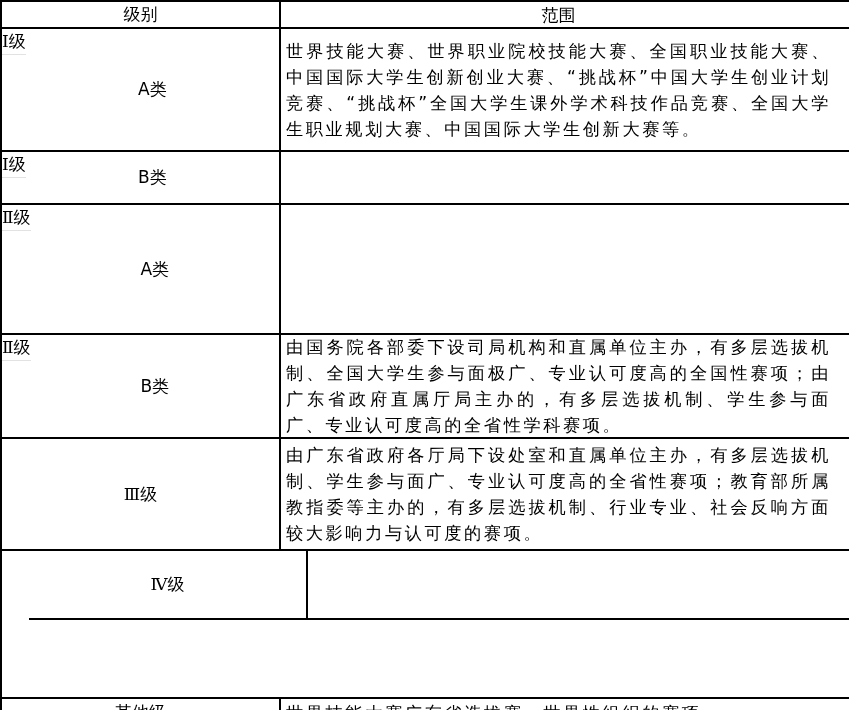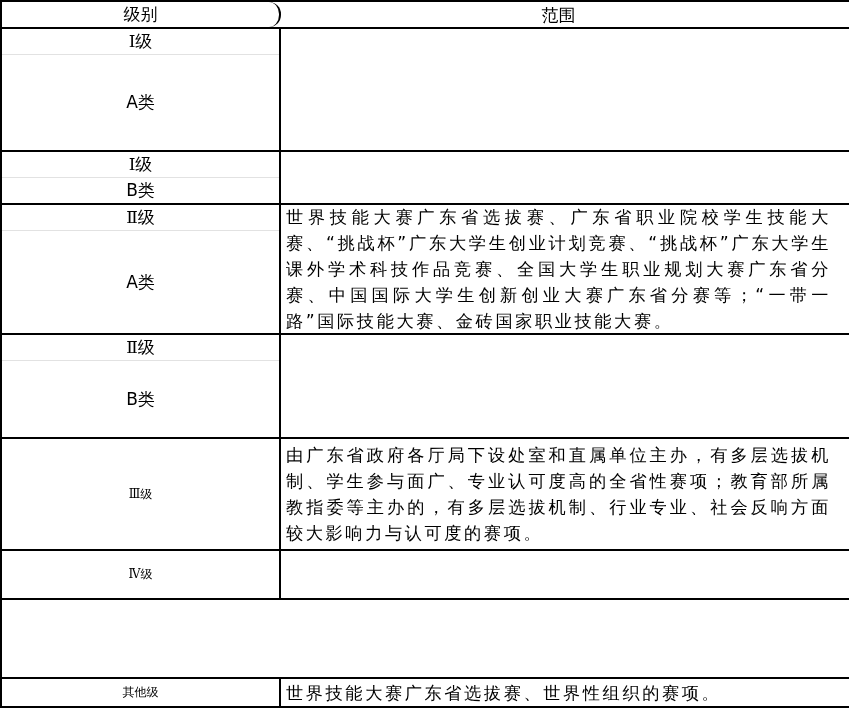--- a/index.html
+++ b/index.html
@@ -1,75 +1,76 @@
 <!DOCTYPE html>
 <html><head>
 <meta charset="utf-8">
 <style>
   html, body { margin:0; padding:0; background:#ffffff; }
   body { width:849px; height:710px; overflow:hidden; font-family:"DejaVu Sans","Liberation Sans",sans-serif; color:#000; }
   .tbl { position:absolute; left:0; top:0; width:847px; border:2px solid #000; border-collapse:collapse; }
   .row { display:flex; border-bottom:2px solid #000; box-sizing:border-box; }
   .row:last-child { border-bottom:none; }
-  .c1 { width:279px; border-right:2px solid #000; box-sizing:border-box; display:flex; flex-direction:column; }
+  .c1 { width:279px; border-right:2px solid #000; box-sizing:border-box; display:flex; }
   .c2 { flex:1; box-sizing:border-box; padding:0 18px 0 5px; font-size:17.2px; line-height:26px; letter-spacing:2.6px; text-align:justify; display:flex; align-items:center; }
   .hdr .c1, .hdr .c2 { font-size:17px; justify-content:center; align-items:center; text-align:center; letter-spacing:0; }
-  .hdr .c1 { flex-direction:row;border-radius:12px; }
+  .hdr .c1 { flex-direction:row; }
   .sub { display:flex; align-items:center; justify-content:center; font-size:17px; box-sizing:border-box; }
   .sub.top { border-bottom:1px solid #e2e2e2; }
   .grow { flex:1; }
-  .single { flex:1; display:flex; align-items:center; justify-content:center; font-size:12px; font-family:"DejaVu Serif","Liberation Serif",serif; }
+  .single { flex:1; display:flex; align-items:center; justify-content:center; font-size:17px; font-family:"DejaVu Serif","Liberation Serif",serif; }
   .lvl { font-family:"DejaVu Serif","Liberation Serif",serif; }
 </style>
 </head>
 <body>
 
 <div class="tbl">
   <div class="row hdr" style="height:27px;">
     <div class="c1">级别</div>
     <div class="c2">范围</div>
   </div>
 
   <div class="row" style="height:123px;">
     <div class="c1">
       <div class="sub top lvl" style="height:26px;">Ⅰ级</div>
       <div class="sub grow">A类</div>
     </div>
+    <div class="c2">世界技能大赛、世界职业院校技能大赛、全国职业技能大赛、中国国际大学生创新创业大赛、“挑战杯”中国大学生创业计划竞赛、“挑战杯”全国大学生课外学术科技作品竞赛、全国大学生职业规划大赛、中国国际大学生创新大赛等。</div>
   </div>
 
   <div class="row" style="height:53px;">
     <div class="c1">
       <div class="sub top lvl" style="height:26px;">Ⅰ级</div>
       <div class="sub grow">B类</div>
     </div>
   </div>
 
   <div class="row" style="height:130px;">
     <div class="c1">
       <div class="sub top lvl" style="height:26px;">Ⅱ级</div>
       <div class="sub grow">A类</div>
     </div>
-    <div class="c2">世界技能大赛广东省选拔赛、广东省职业院校学生技能大赛、“挑战杯”广东大学生创业计划竞赛、“挑战杯”广东大学生课外学术科技作品竞赛、全国大学生职业规划大赛广东省分赛、中国国际大学生创新创业大赛广东省分赛等；“一带一路”国际技能大赛、金砖国家职业技能大赛。</div>
   </div>
 
   <div class="row" style="height:104px;">
     <div class="c1">
       <div class="sub top lvl" style="height:26px;">Ⅱ级</div>
       <div class="sub grow">B类</div>
     </div>
+    <div class="c2">由国务院各部委下设司局机构和直属单位主办，有多层选拔机制、全国大学生参与面极广、专业认可度高的全国性赛项；由广东省政府直属厅局主办的，有多层选拔机制、学生参与面广、专业认可度高的全省性学科赛项。</div>
   </div>
 
   <div class="row" style="height:112px;">
     <div class="c1">
       <div class="single">Ⅲ级</div>
     </div>
     <div class="c2">由广东省政府各厅局下设处室和直属单位主办，有多层选拔机制、学生参与面广、专业认可度高的全省性赛项；教育部所属教指委等主办的，有多层选拔机制、行业专业、社会反响方面较大影响力与认可度的赛项。</div>
   </div>
 
-  <div class="row" style="height:49px;">
+  <div class="row" style="height:69px;margin-left:27px;">
     <div class="c1">
       <div class="single">Ⅳ级</div>
     </div>
   </div>
 
   <div class="row" style="height:79px;">
   </div>
 
   <div class="row" style="height:27px;">
     <div class="c1">

